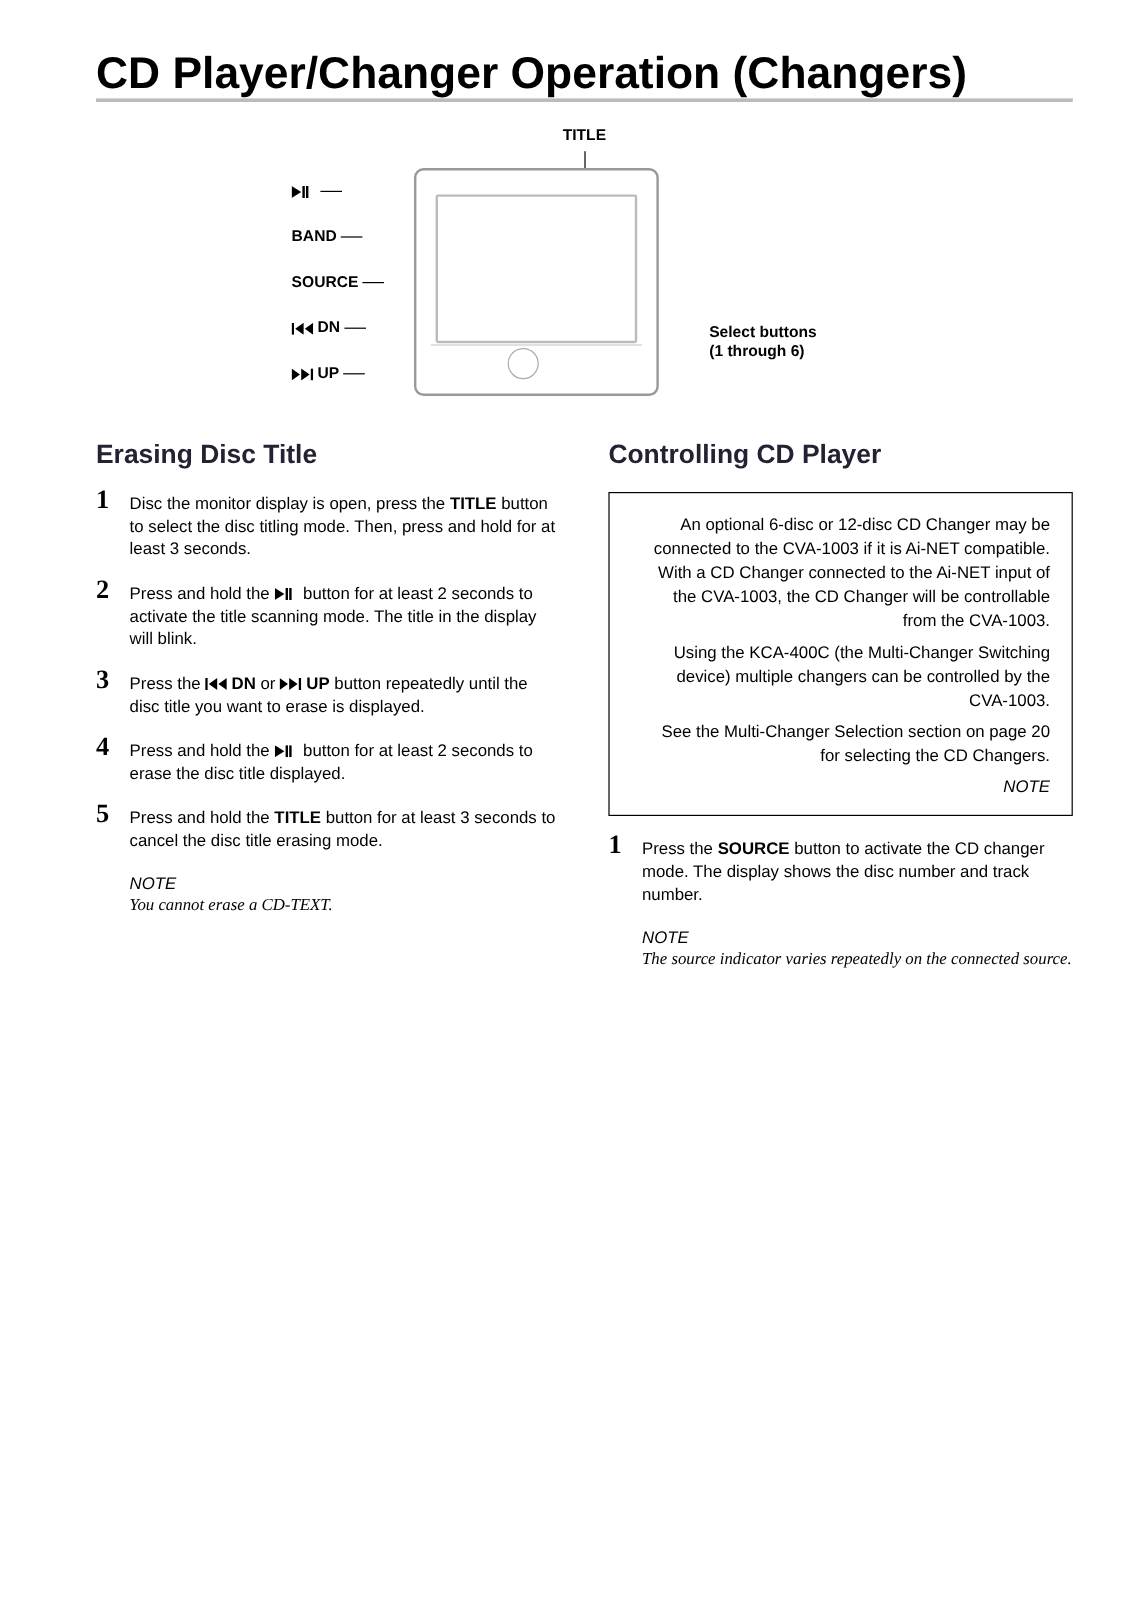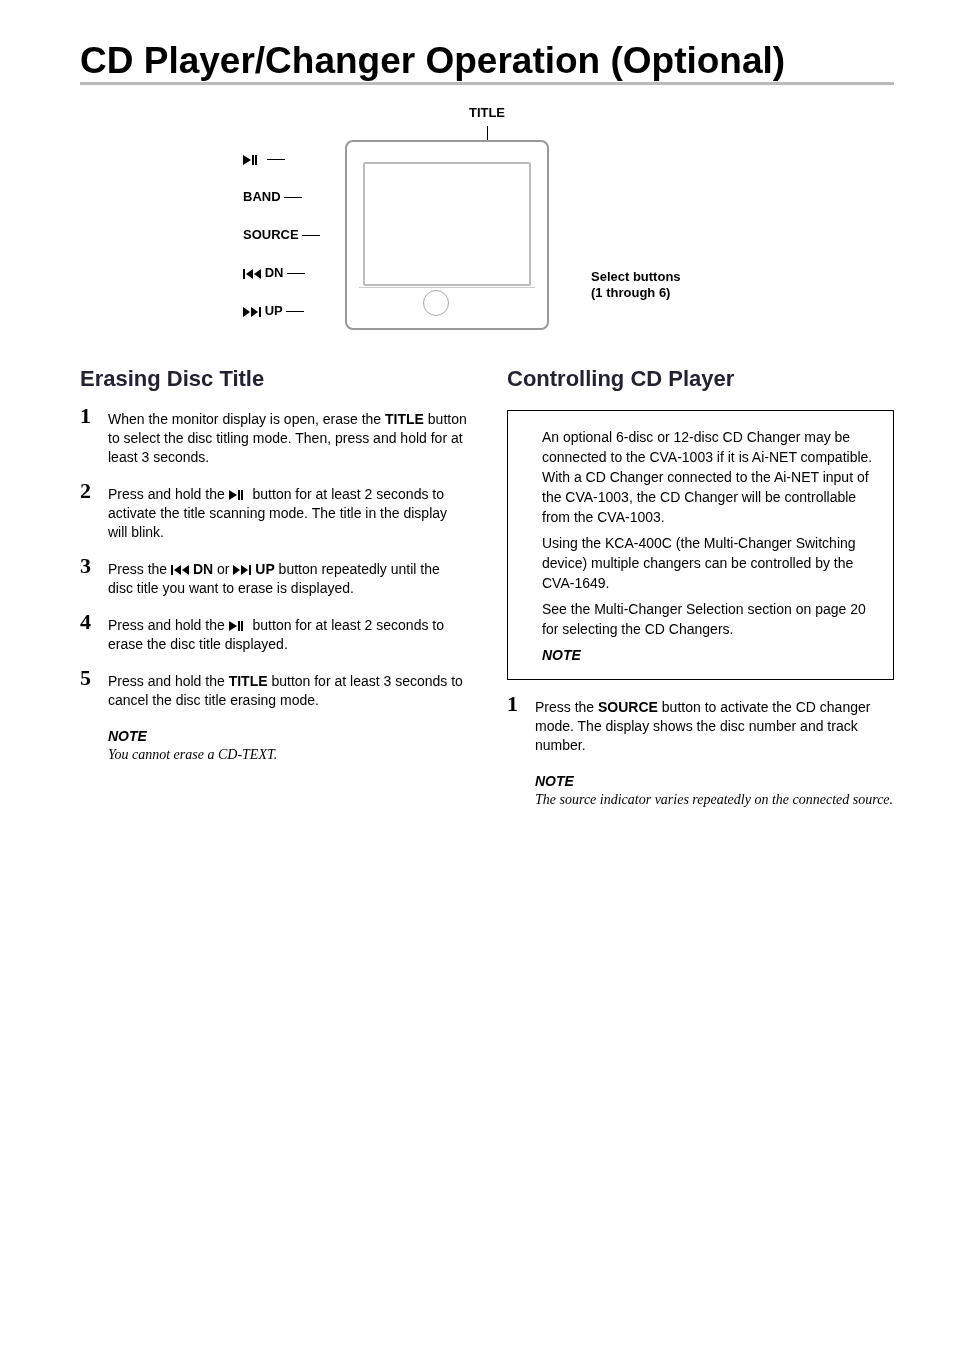--- a/index.html
+++ b/index.html
@@ -136,55 +136,56 @@
     position: absolute;
     left: 0;
     top: -4px;
     font-family: Georgia, 'Times New Roman', serif;
     font-size: 22px;
     font-weight: 700;
   }
   .bold { font-weight: 700; }
   .note-label {
     font-style: italic;
-    font-weight: 700;
+    font-weight: 400;
     font-size: 14px;
     margin: 8px 0 2px 0;
   }
   .note-text {
     font-family: Georgia, 'Times New Roman', serif;
     font-style: italic;
     font-size: 14px;
     line-height: 18px;
     margin: 0 0 10px 0;
   }
   .indent-note .note-label, .indent-note .note-text { margin-left: 28px; }
 
   .info-box {
     border: 1px solid #000;
     padding: 16px 18px 8px 34px;
     font-size: 14px;
     line-height: 20px;
     margin-bottom: 18px;
+    text-align: right;
   }
   .info-box p { margin: 0 0 6px 0; }
 
   .icon-play-pause, .icon-prev, .icon-next {
     display: inline-block;
     vertical-align: middle;
     height: 10px;
   }
 </style>
 </head>
 <body>
 
 <div class="page">
 
   <div class="page-title-wrap">
-    <h1 class="page-title">CD Player/Changer Operation (Optional)</h1>
+    <h1 class="page-title">CD Player/Changer Operation (Changers)</h1>
   </div>
 
   <div class="diagram-area">
     <div class="diagram-top-label">TITLE</div>
     <div class="diagram-top-line"></div>
     <div class="diagram-row">
       <div class="diagram-left-labels">
         <div>
           <svg class="icon-play-pause" width="20" height="10" viewBox="0 0 20 10">
               <polygon points="0,0 8,5 0,10" fill="#000"></polygon>
@@ -221,21 +222,21 @@
       <div class="diagram-right-labels" style="white-space:pre-line;">Select buttons
 (1 through 6)</div>
     </div>
   </div>
 
   <div class="columns">
     <div class="col">
       <h2 class="section-heading">Erasing Disc Title</h2>
       <ol class="steps">
         <li>
-          <span>When the monitor display is open, erase the </span><span class="bold">TITLE</span><span> button to select the disc titling mode. Then, press and hold for at least 3 seconds.</span>
+          <span>Disc the monitor display is open, press the </span><span class="bold">TITLE</span><span> button to select the disc titling mode. Then, press and hold for at least 3 seconds.</span>
         </li>
         <li>
           <span>Press and hold the </span><svg class="icon-play-pause" width="20" height="10" viewBox="0 0 20 10">
               <polygon points="0,0 8,5 0,10" fill="#000"></polygon>
               <rect x="9" y="0" width="2" height="10" fill="#000"></rect>
               <rect x="12" y="0" width="2" height="10" fill="#000"></rect>
             </svg><span> button for at least 2 seconds to activate the title scanning mode. The title in the display will blink.</span>
         </li>
         <li>
           <span>Press the </span><svg class="icon-prev" width="18" height="10" viewBox="0 0 18 10">
@@ -262,21 +263,21 @@
       <div class="indent-note">
         <p class="note-label">NOTE</p>
         <p class="note-text">You cannot erase a CD-TEXT.</p>
       </div>
     </div>
 
     <div class="col">
       <h2 class="section-heading">Controlling CD Player</h2>
       <div class="info-box">
         <p>An optional 6-disc or 12-disc CD Changer may be connected to the CVA-1003 if it is Ai-NET compatible. With a CD Changer connected to the Ai-NET input of the CVA-1003, the CD Changer will be controllable from the CVA-1003.</p>
-        <p>Using the KCA-400C (the Multi-Changer Switching device) multiple changers can be controlled by the CVA-1649.</p>
+        <p>Using the KCA-400C (the Multi-Changer Switching device) multiple changers can be controlled by the CVA-1003.</p>
         <p>See the Multi-Changer Selection section on page 20 for selecting the CD Changers.</p>
         <p class="note-label">NOTE</p>
       </div>
       <ol class="steps">
         <li>
           <span>Press the </span><span class="bold">SOURCE</span><span> button to activate the CD changer mode. The display shows the disc number and track number.</span>
         </li>
       </ol>
       <div class="indent-note">
         <p class="note-label">NOTE</p>

